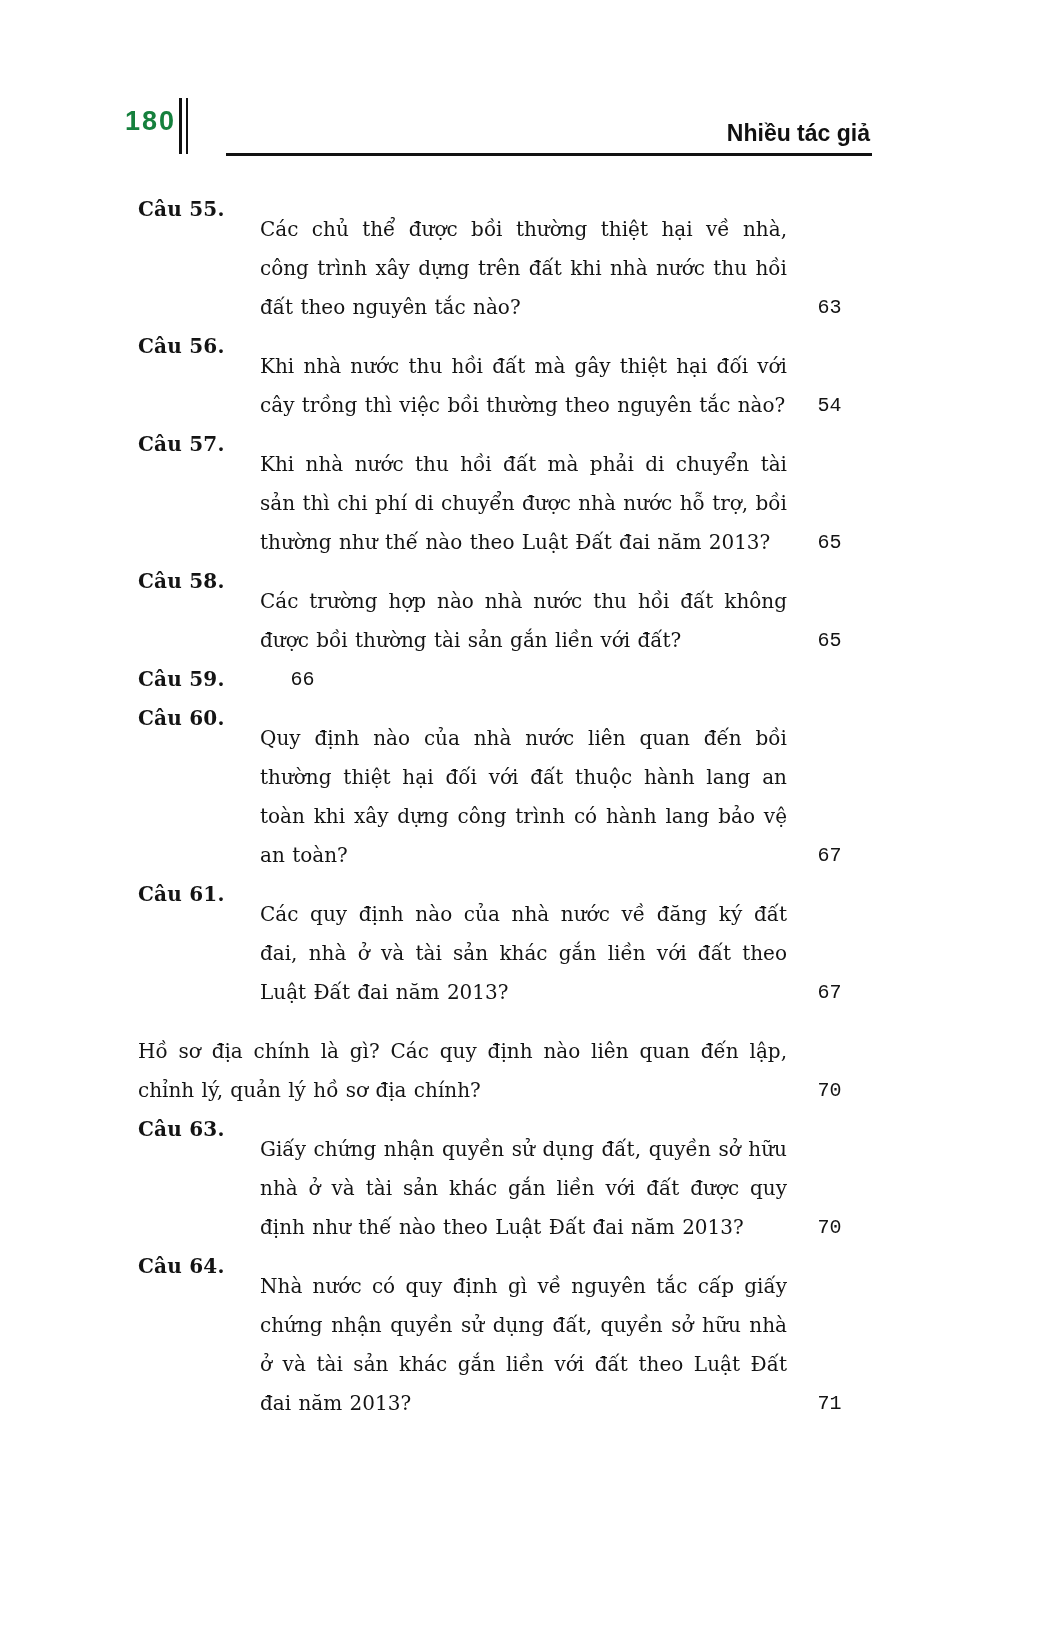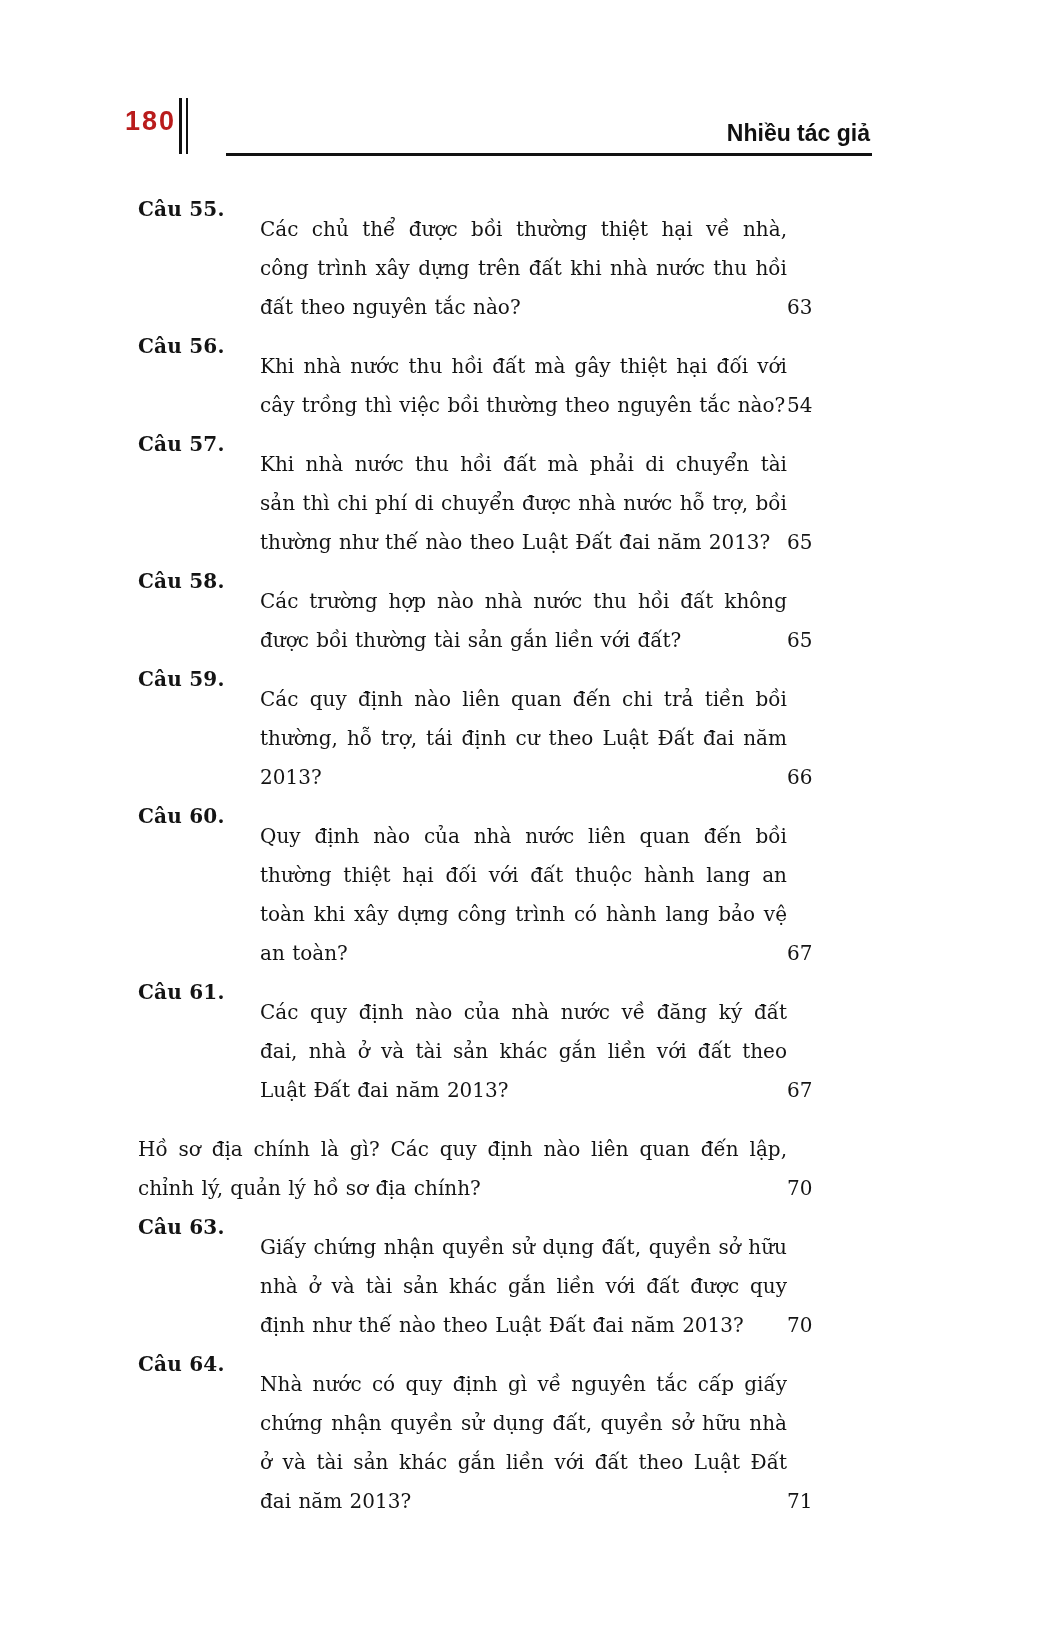--- a/index.html
+++ b/index.html
@@ -30,21 +30,21 @@
     height: 60px;
   }
   .folio {
     position: absolute;
     left: 125px;
     top: 10px;
     font-family: "Liberation Sans", sans-serif;
     font-weight: 700;
     font-size: 27px;
     letter-spacing: 2px;
-    color: #b91c1c;
+    color: #15803d;
   }
   .ornament-bars {
     position: absolute;
     left: 179px;
     top: 2px;
     height: 56px;
     width: 12px;
   }
   .ornament-bars .bar1,
   .ornament-bars .bar2 {
@@ -102,21 +102,22 @@
     text-align: justify;
     text-align-last: left;
     word-spacing: 1px;
     margin-top: 20px;
   }
   .entry .pagecol {
     flex: 0 0 85px;
     width: 85px;
     display: flex;
     align-items: flex-end;
-    justify-content: flex-start;
+    justify-content: center;
+    font-family: Liberation Mono, monospace;
   }
   .entry .pagenum {
     text-align: right;
   }
 </style>
 </head>
 <body>
 
 <div class="page">
 
@@ -156,21 +157,20 @@
       </div>
       <div class="entry">
         <div class="label">Câu 58.</div>
         <div class="text">Các trường hợp nào nhà nước thu hồi đất không được bồi thường tài sản gắn liền với đất?</div>
         <div class="pagecol">
           <div class="pagenum">65</div>
         </div>
       </div>
       <div class="entry">
         <div class="label">Câu 59.</div>
-        <div class="text">Các quy định nào liên quan đến chi trả tiền bồi thường, hỗ trợ, tái định cư theo Luật Đất đai năm 2013?</div>
         <div class="pagecol">
           <div class="pagenum">66</div>
         </div>
       </div>
       <div class="entry">
         <div class="label">Câu 60.</div>
         <div class="text">Quy định nào của nhà nước liên quan đến bồi thường thiệt hại đối với đất thuộc hành lang an toàn khi xây dựng công trình có hành lang bảo vệ an toàn?</div>
         <div class="pagecol">
           <div class="pagenum">67</div>
         </div>

